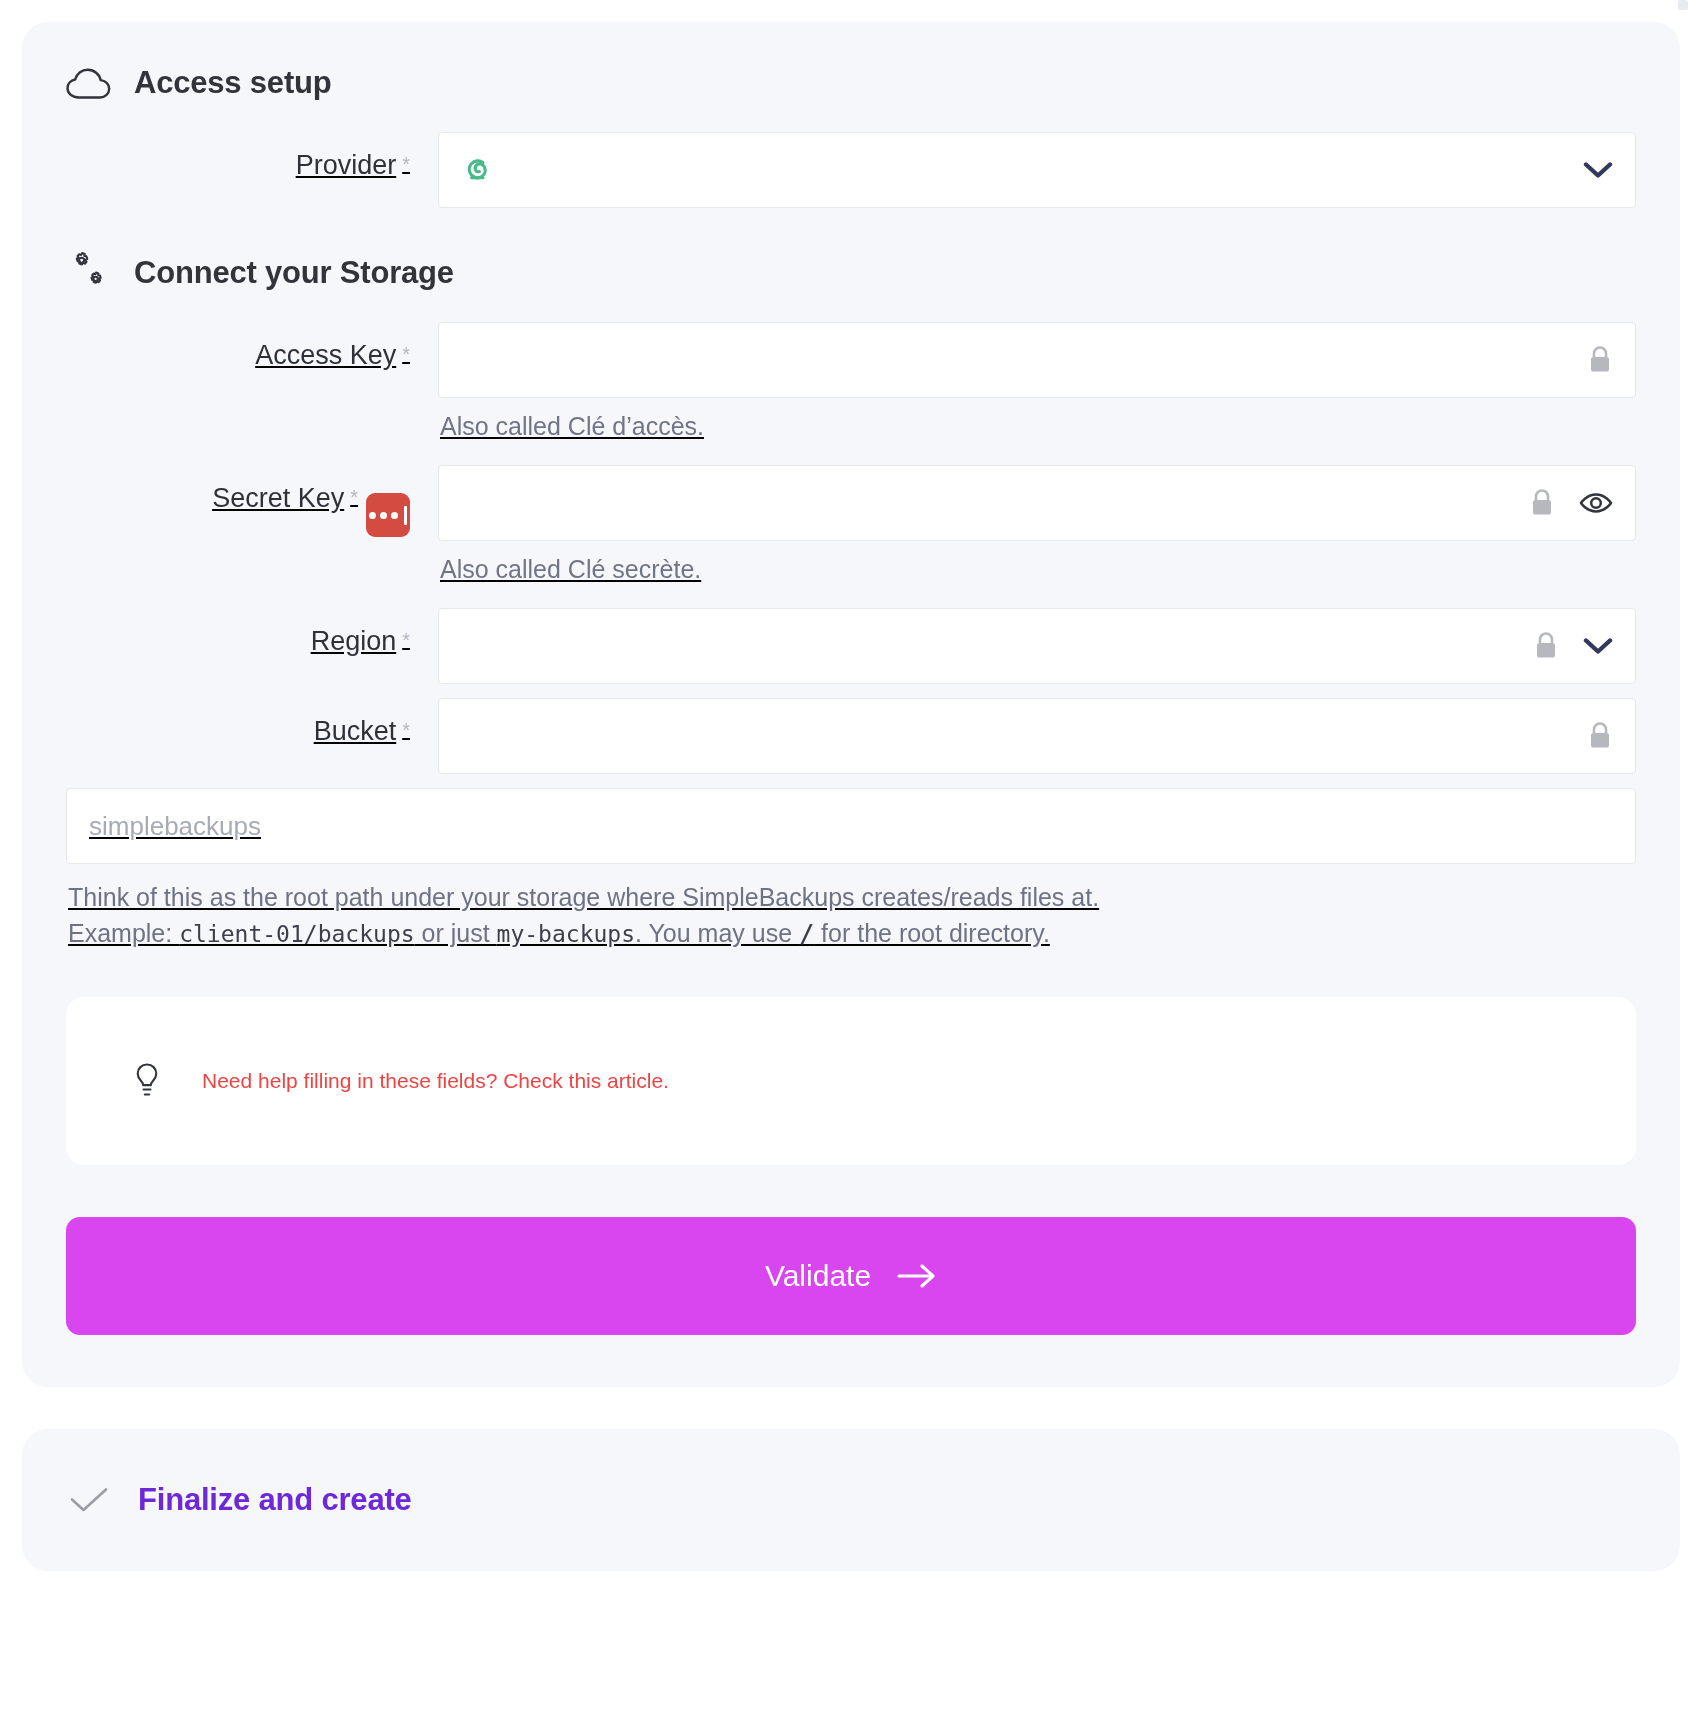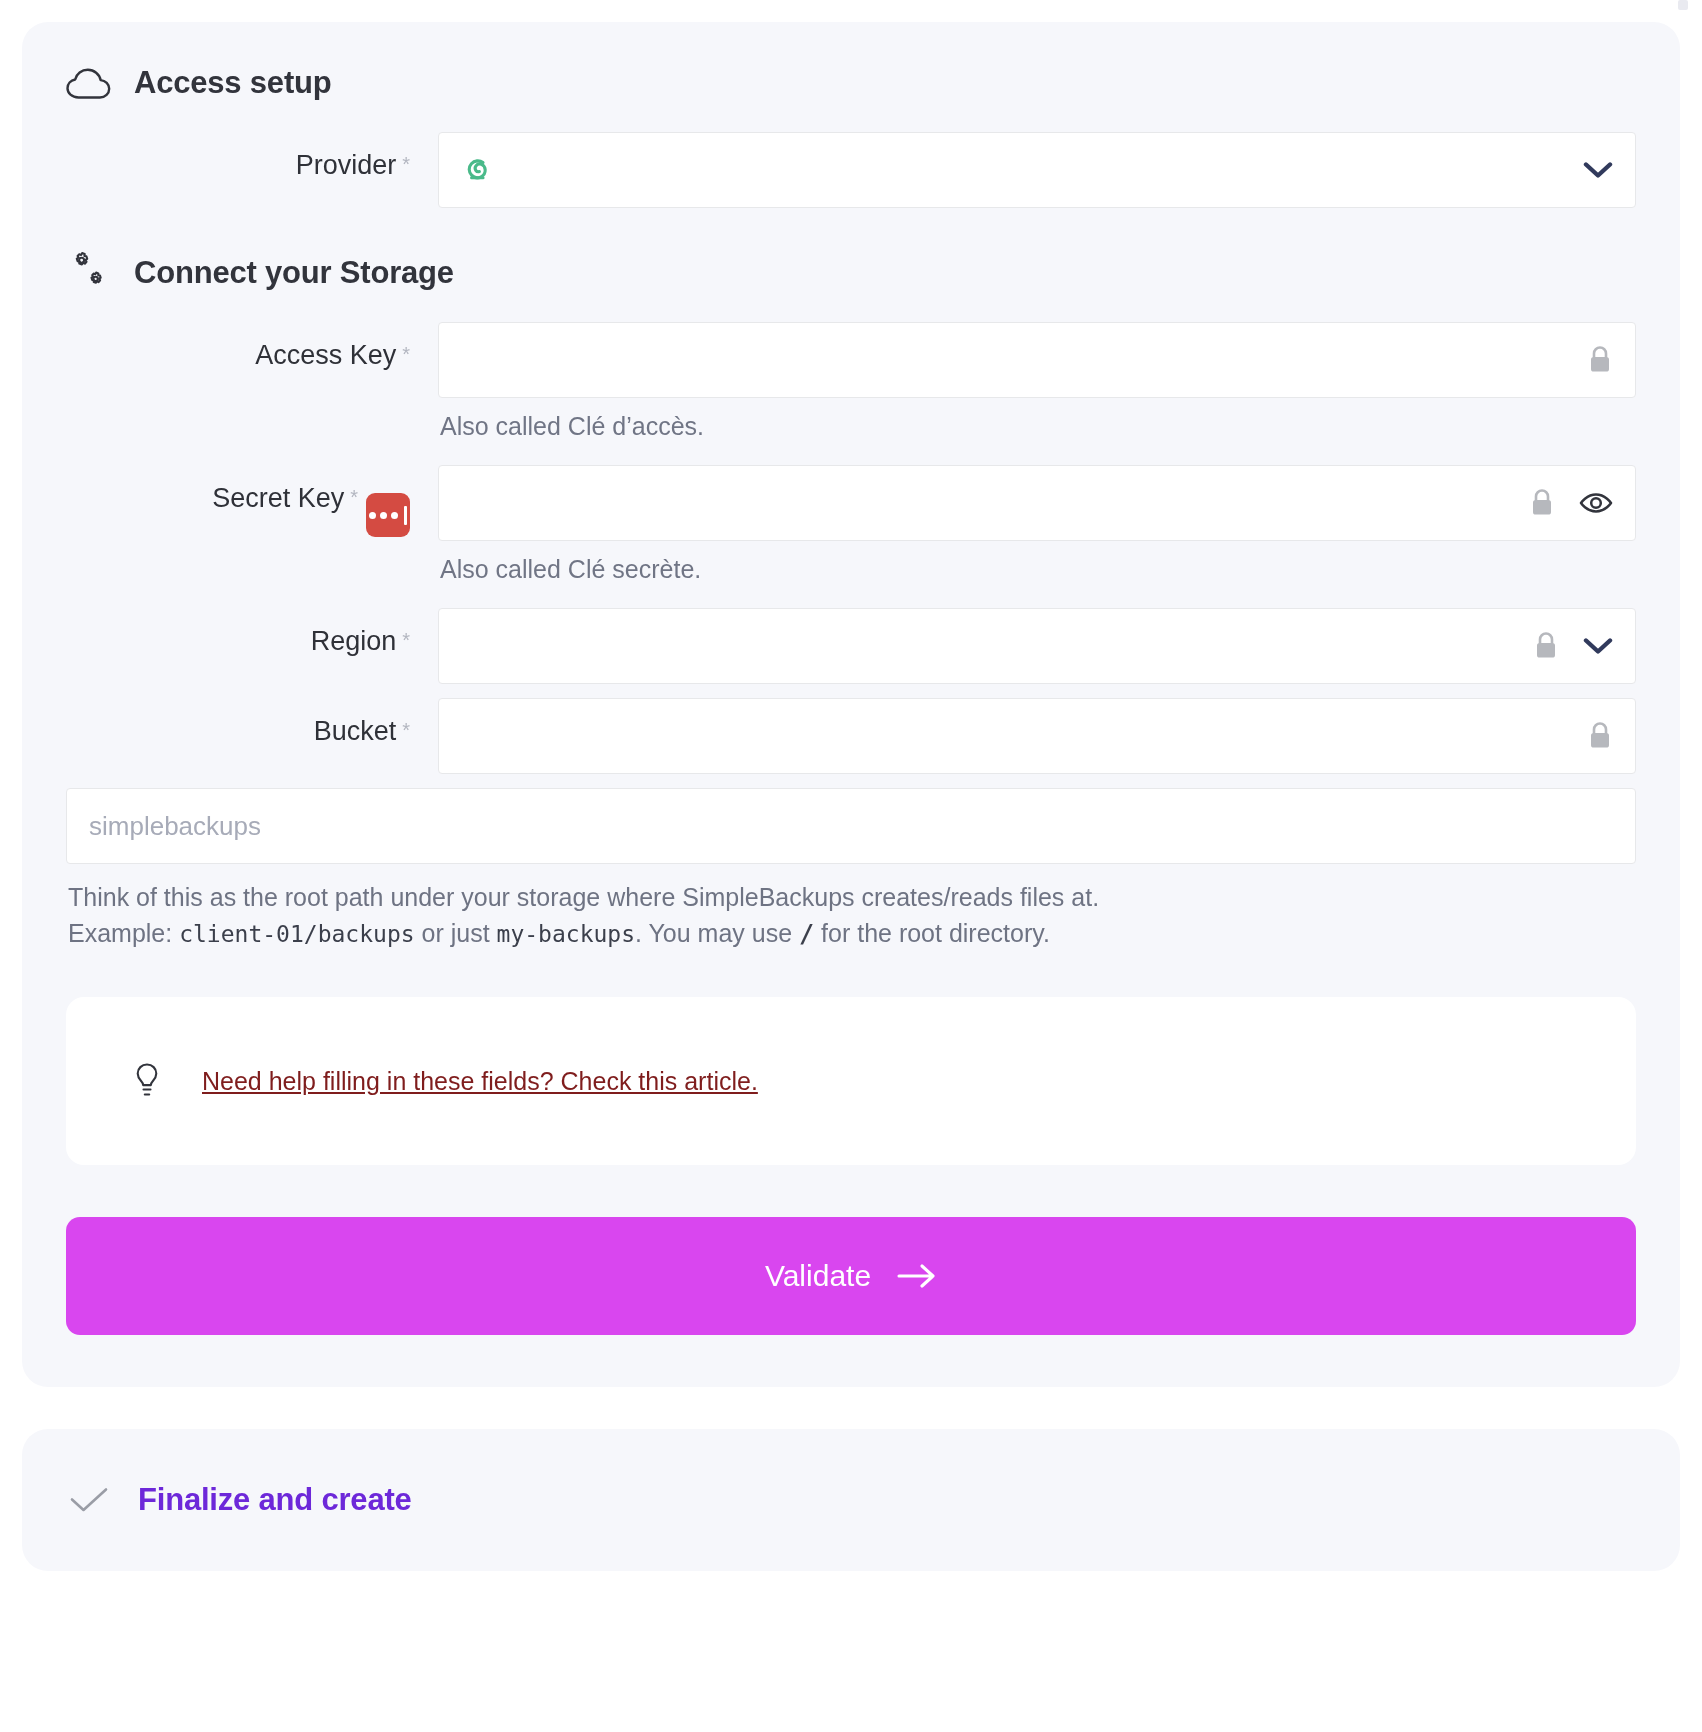--- a/index.html
+++ b/index.html
@@ -31,21 +31,21 @@
     margin-top: 42px;
     padding: 48px 44px;
   }
 
   
   .section-head {
     display: flex;
     align-items: center;
     gap: 22px;
   }
-  .section-head + .form-grid { margin-top: 26px; }
+  .section-head + .form-grid { margin-top: 26px; text-decoration: underline; }
   .section-title {
     font-size: 31px;
     font-weight: 700;
     color: #32343c;
     letter-spacing: -0.2px;
   }
   .head-icon {
     width: 46px; height: 46px;
     display: flex; align-items: center; justify-content: center;
     flex: 0 0 46px;
@@ -161,23 +161,22 @@
     margin-top: 46px;
     background: #ffffff;
     border-radius: 18px;
     min-height: 168px;
     display: flex;
     align-items: center;
     padding: 0 66px;
     gap: 40px;
   }
   .help-note-text {
-    font-size: 25px;
-    color: #7f1d1d;
-    text-decoration: underline;
+    font-size: 21px;
+    color: #ef4444;
   }
 
   
   .validate-btn {
     margin-top: 52px;
     width: 100%;
     height: 118px;
     background: #d946ef;
     border: none;
     border-radius: 14px;

